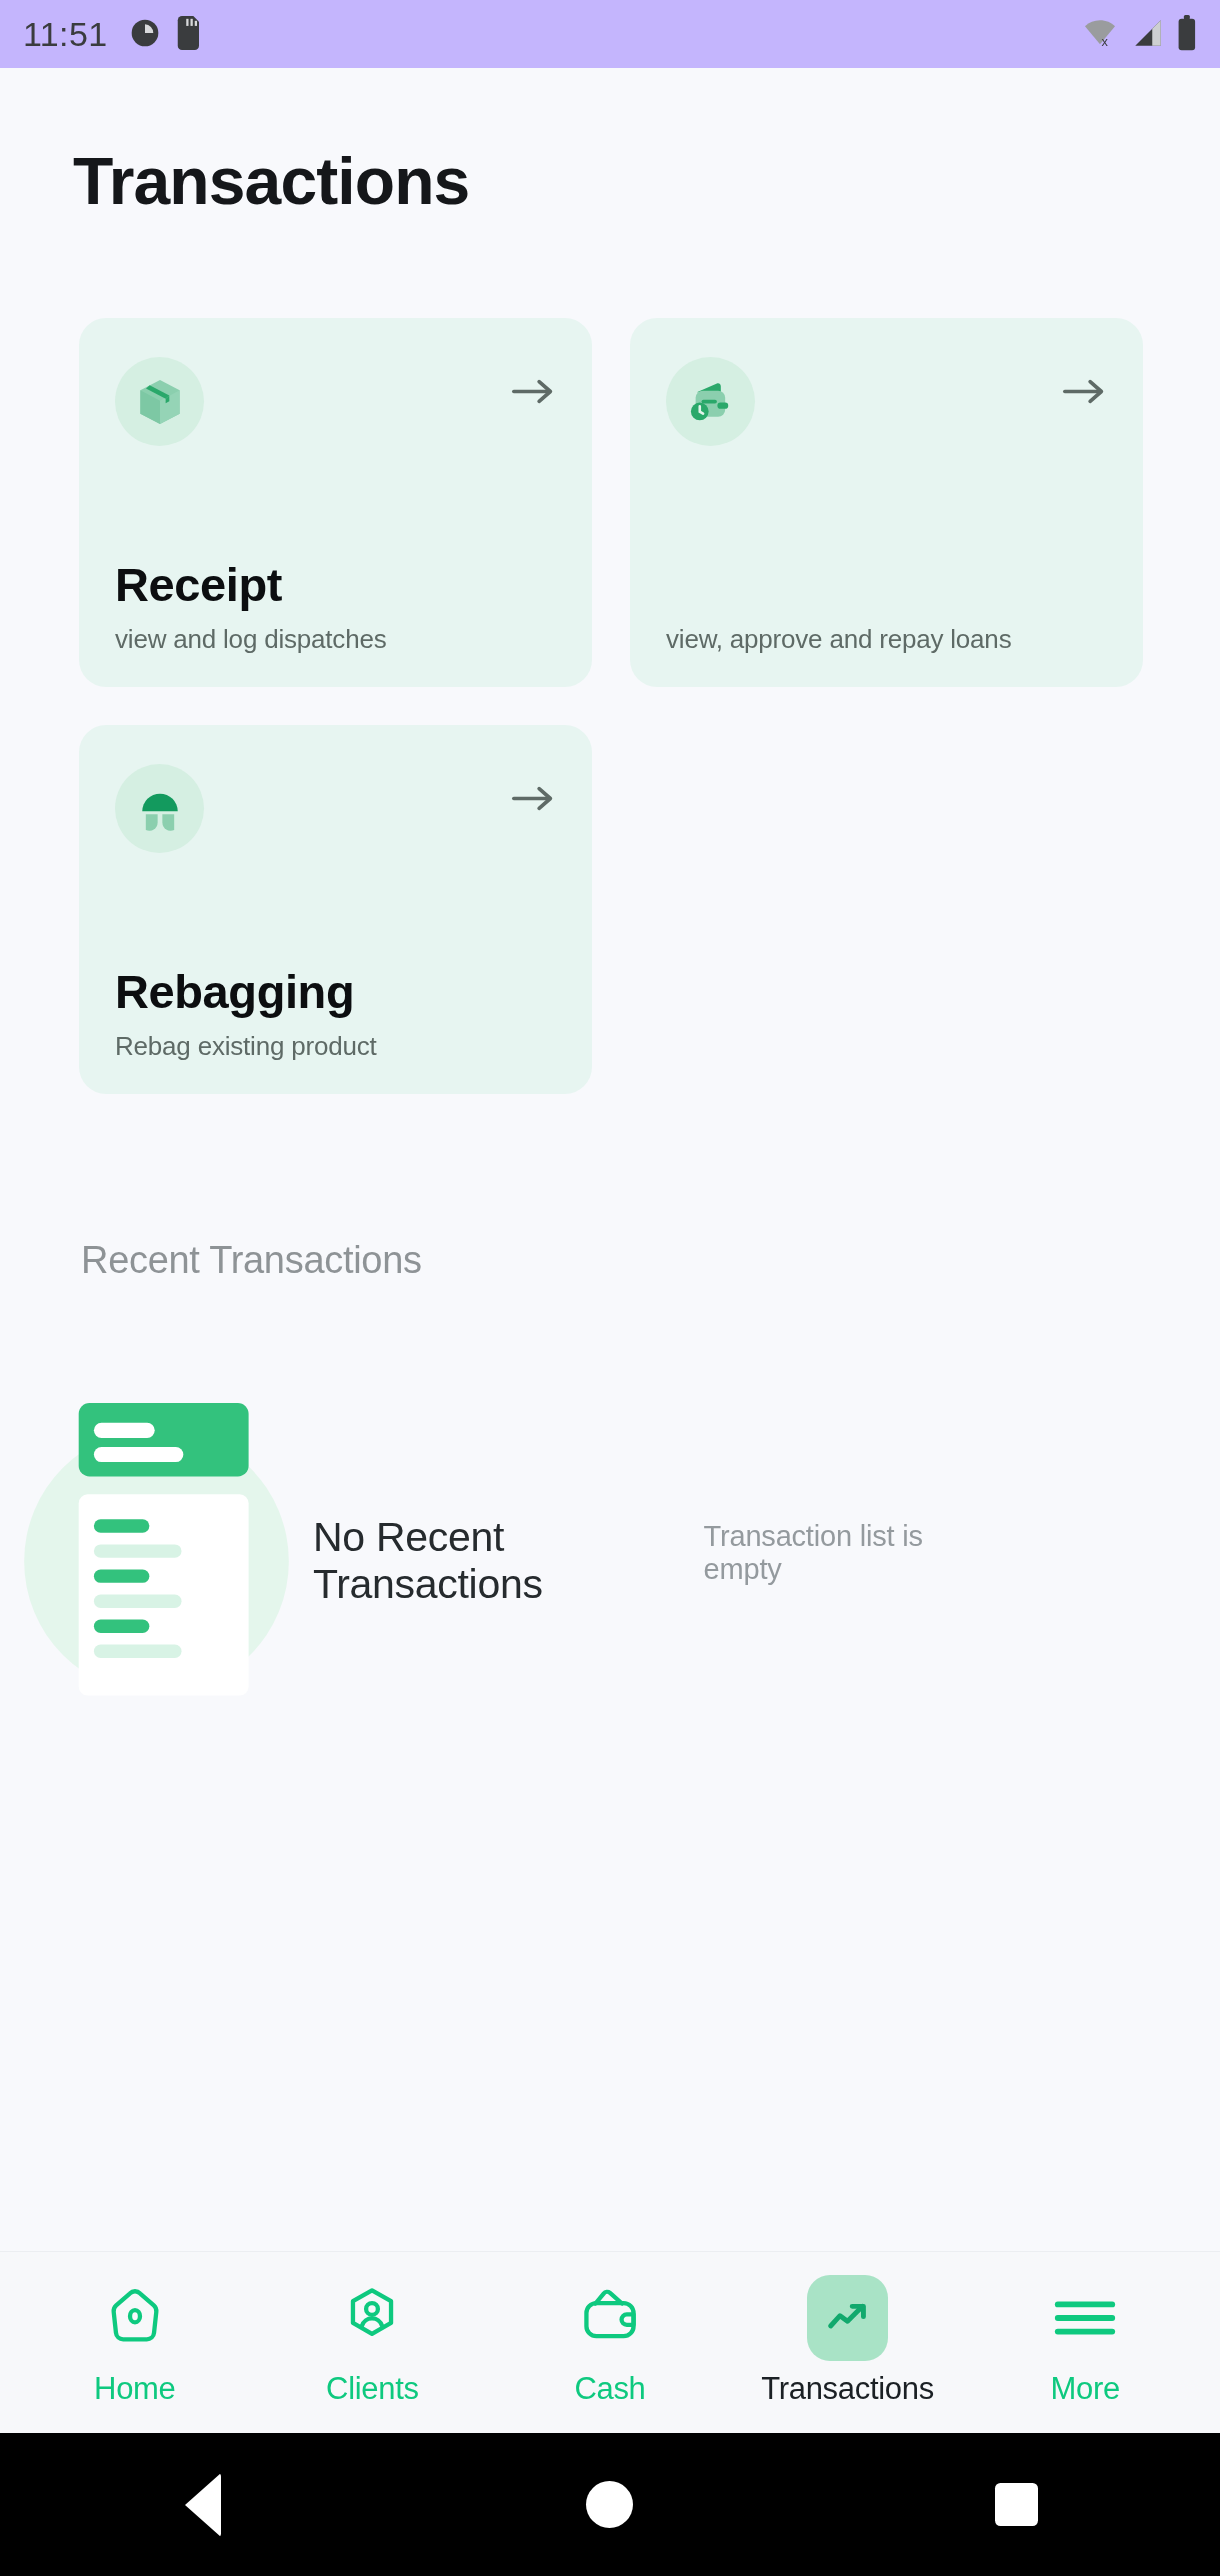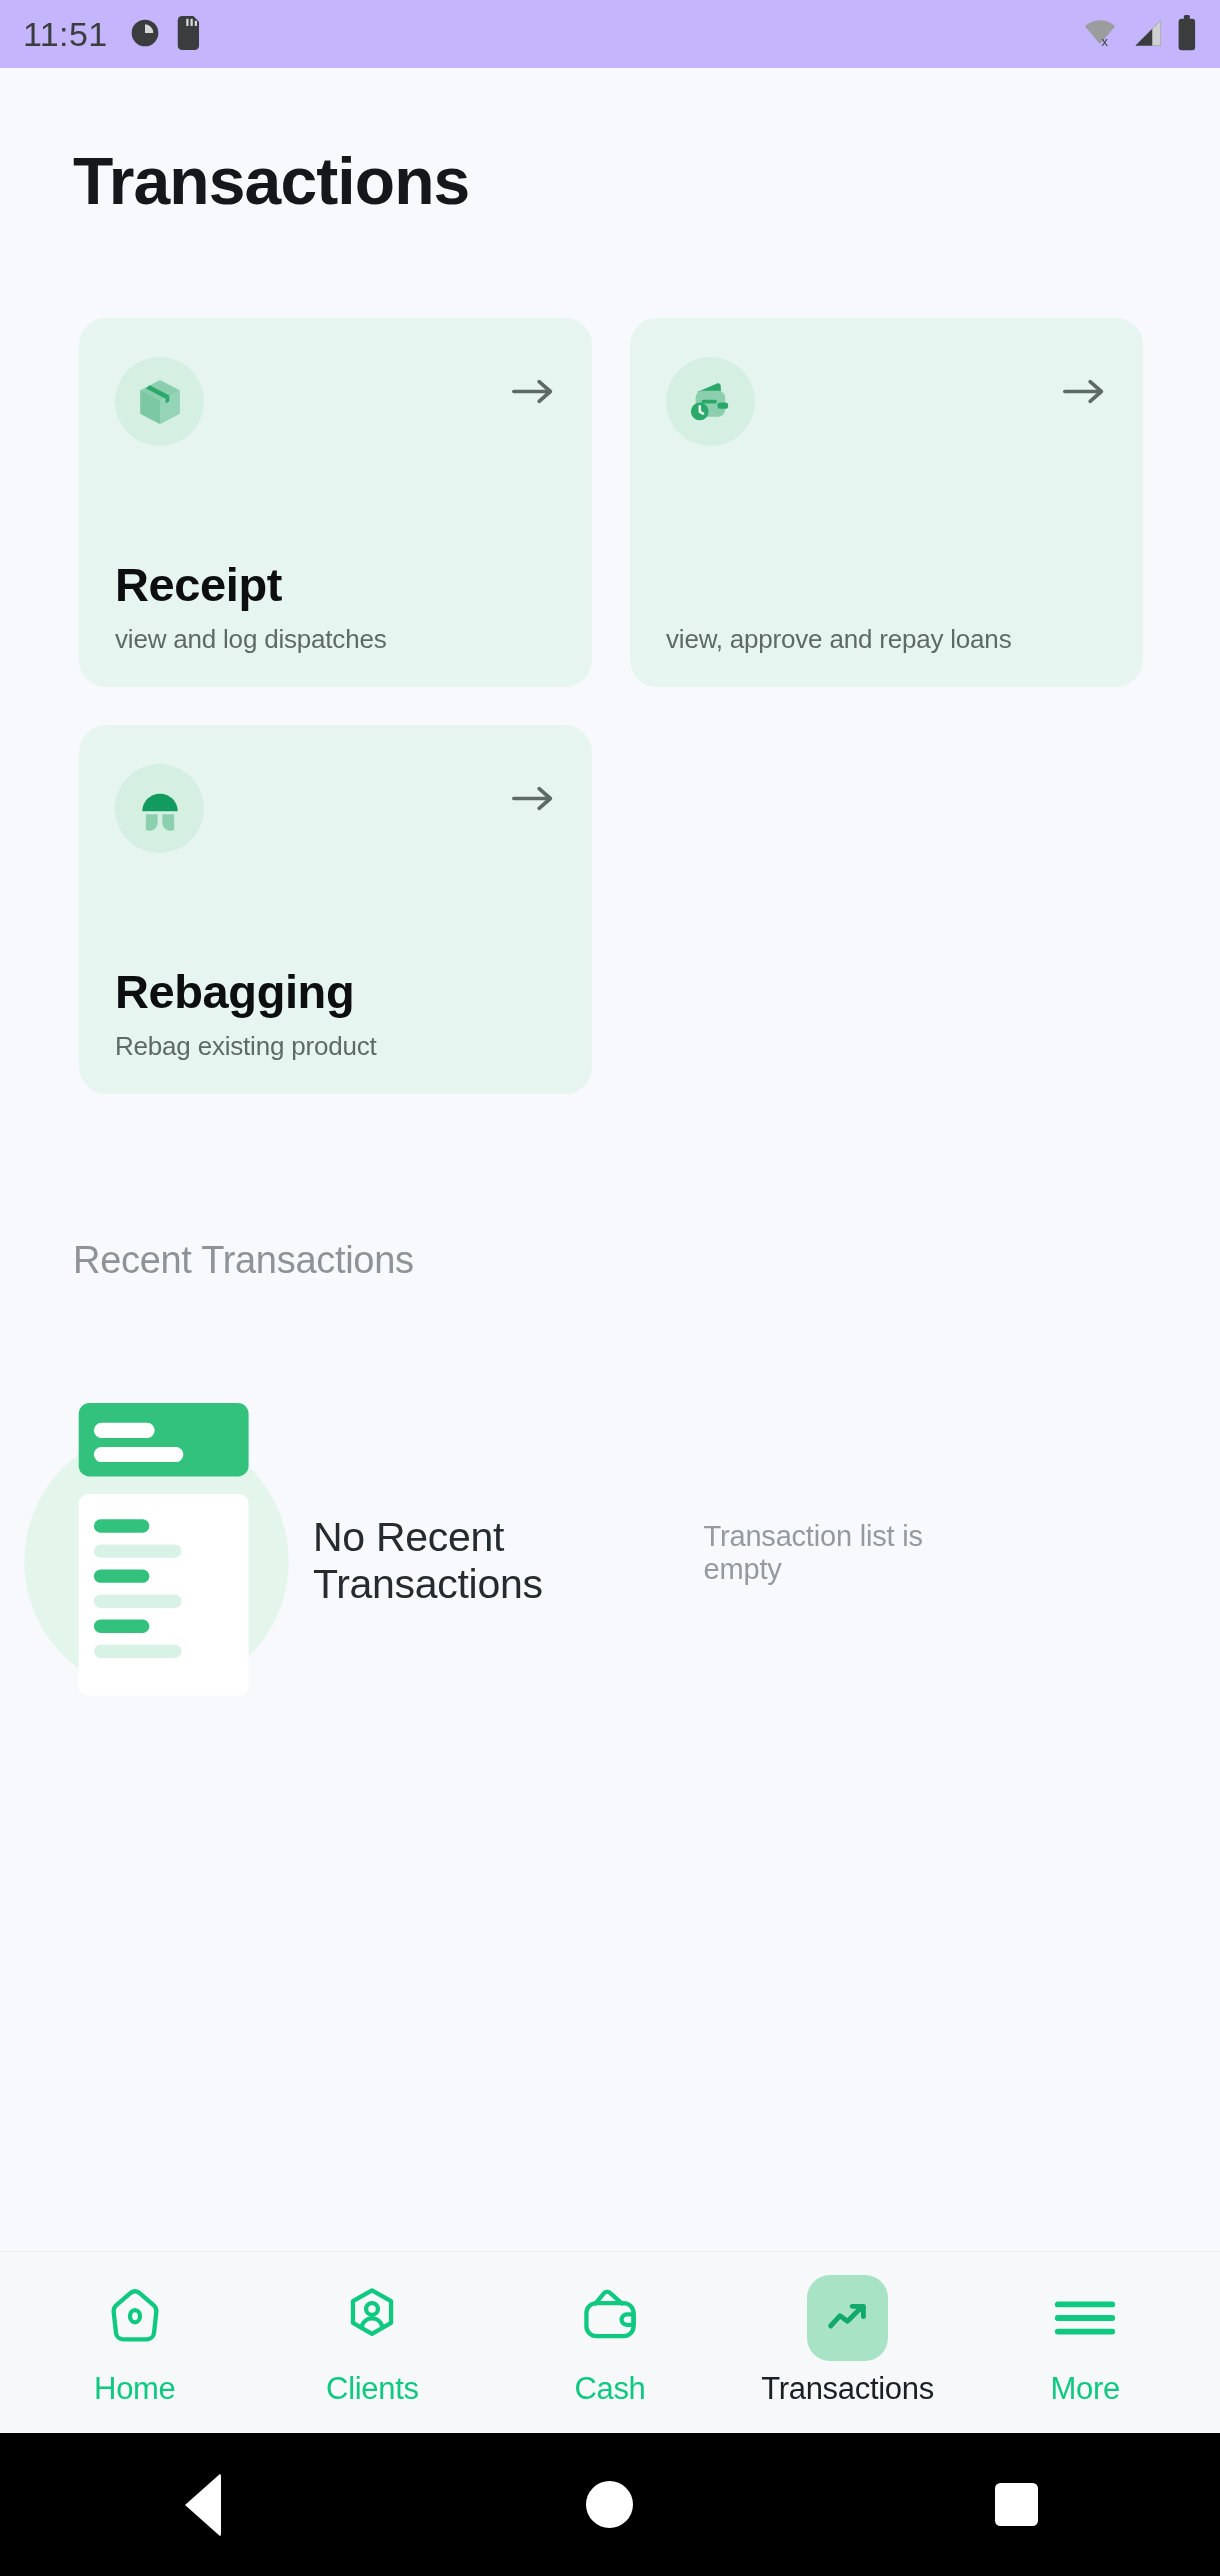--- a/index.html
+++ b/index.html
@@ -48,21 +48,21 @@
   .arrow{ margin-top:19.7px; }
   .card-body{ margin-top:auto; }
   .card-title{
     font-size:47px; font-weight:bold; color:#0c0e10; letter-spacing:-0.4px;
     line-height:1.05; margin-bottom:14.3px;
   }
   .card-sub{ font-size:26px; color:#5e6a66; letter-spacing:-0.2px; }
 
   
   .section-title{
-    position:absolute; left:73px; top:1239px;
+    position:absolute; left:81px; top:1239px;
     font-size:38px; color:#8e9396; letter-spacing:-0.3px;
   }
   .empty-wrap{
     position:absolute; left:0; top:1369px; width:980px;
     display:flex; align-items:center;
   }
   .empty-illus{ width:313px; height:349px; position:relative; }
   .empty-title{
     margin-top:34px; font-size:41px; color:#262b2e; letter-spacing:-0.3px;
   }

